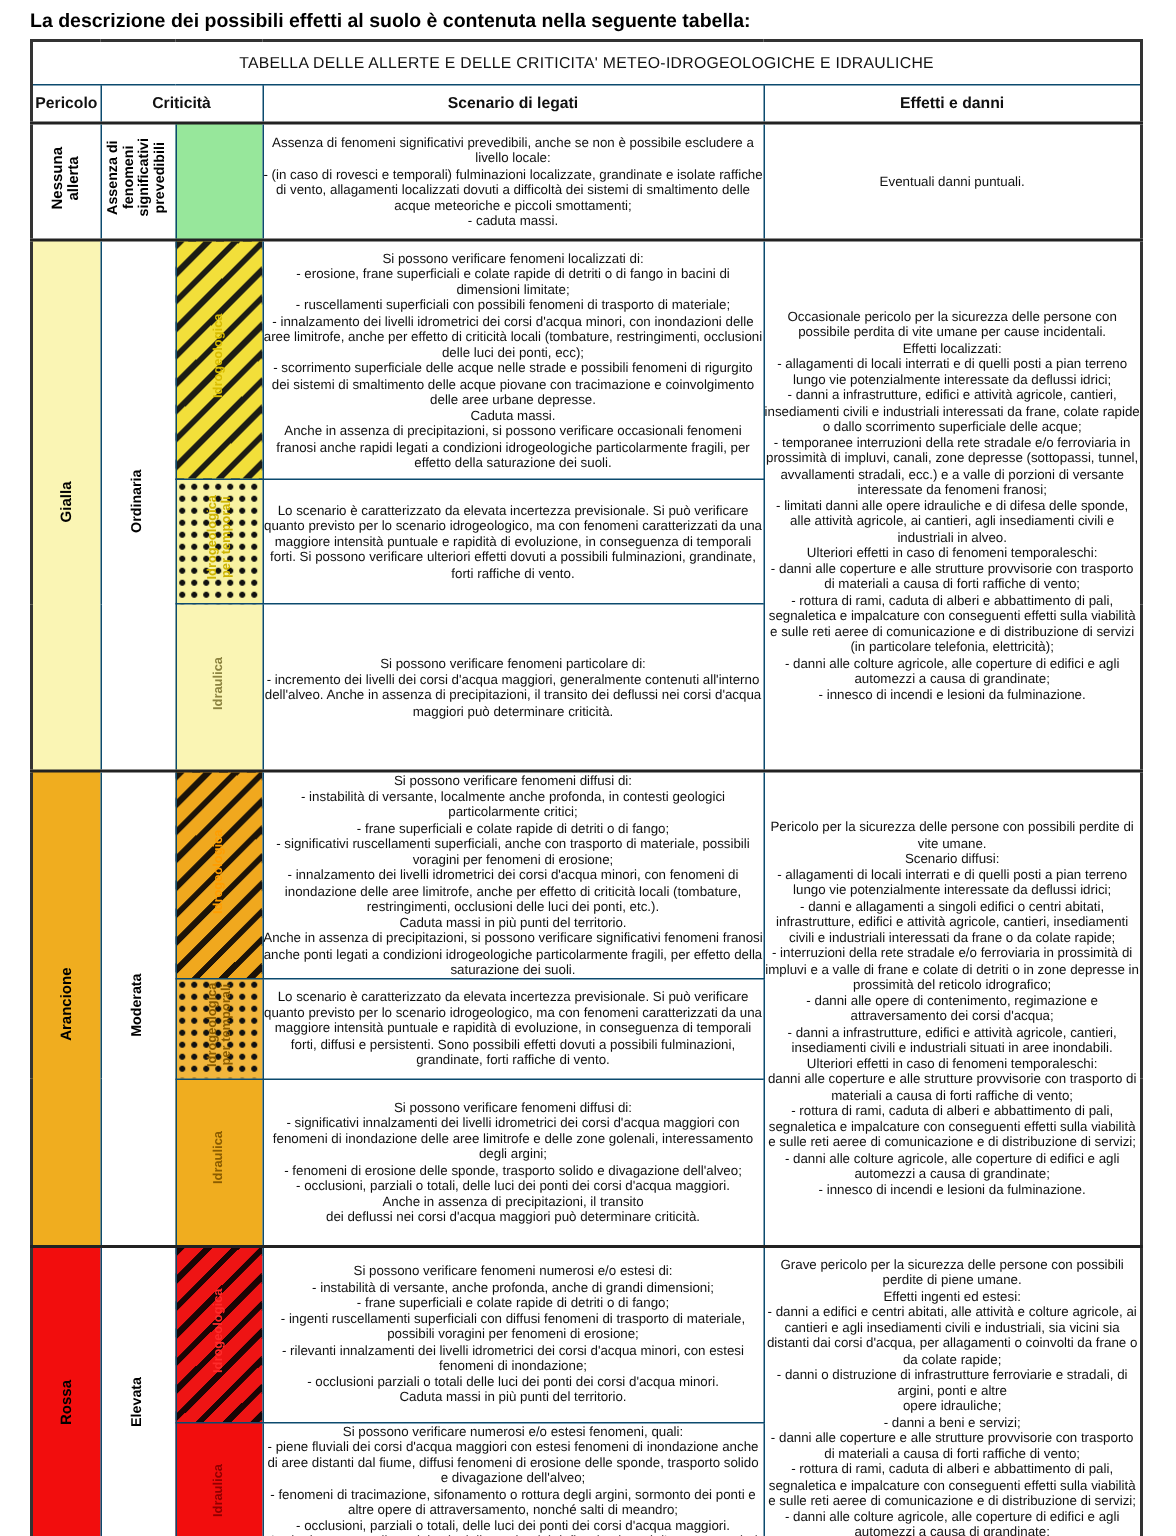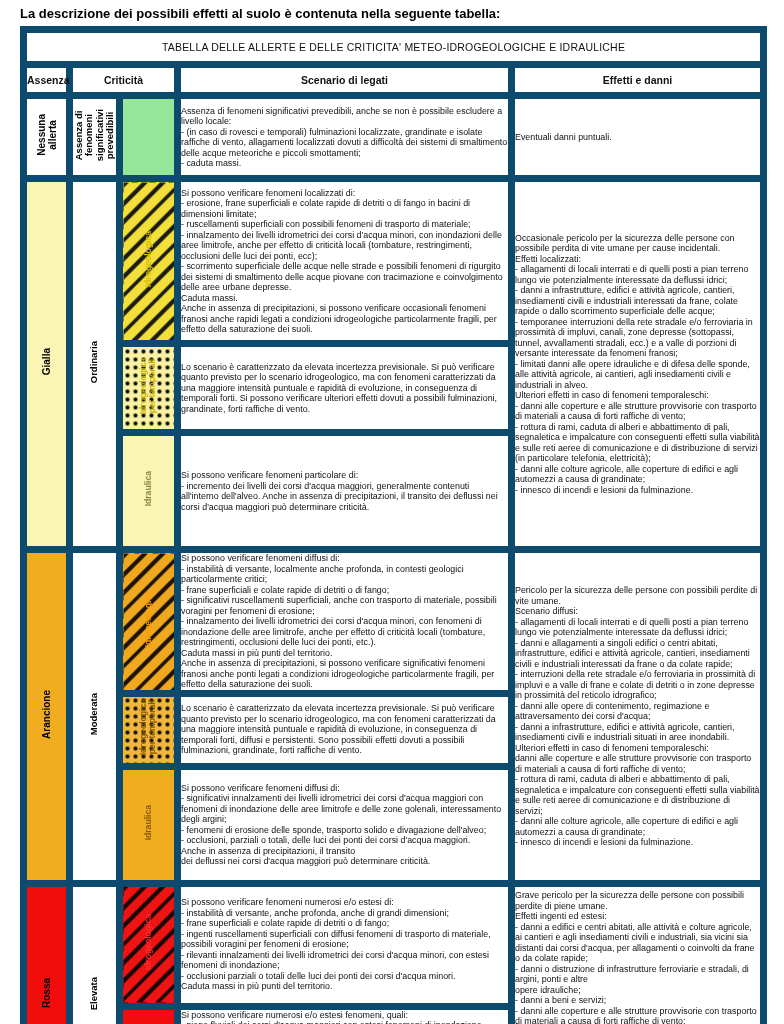--- a/index.html
+++ b/index.html
@@ -1,39 +1,39 @@
 <!DOCTYPE html>
 <html><head>
 <meta charset="utf-8">
 <style>
   html,body { margin:0; padding:0; background:#fff; }
   body { width:784px; font-family:"Liberation Sans", sans-serif; color:#111; }
   .page { width:784px; min-height:1024px; box-sizing:border-box; padding:4px 20px 8px 20px; }
   .intro { font-size:13px; font-weight:bold; margin:2px 0 5px 0; color:#000; }
 
   table.alert { border-collapse:collapse; width:740px; table-layout:fixed; }
-  table.alert td { border:7px solid #0c4a6e; padding:0; vertical-align:middle; }
+  table.alert td { border:1px solid #0c4a6e; padding:0; vertical-align:middle; }
   table.alert { border:2px solid #333; }
 
   col.c-allerta { width:46px; }
   col.c-crit    { width:50px; }
   col.c-tipo    { width:58px; }
   col.c-scen    { width:334px; }
   col.c-eff     { width:252px; }
 
   .title-cell { text-align:center; font-size:10.5px; height:28px; letter-spacing:0.2px; }
   .head-cell  { text-align:center; font-size:10.5px; font-weight:bold; height:24px; }
 
   .vcell { text-align:center; }
   .vert { display:inline-block; writing-mode:vertical-rl; transform:rotate(180deg); white-space:pre-line; line-height:1.1; }
   .alert-lbl { font-weight:bold; font-size:10px; color:#000; }
   .crit-lbl  { font-weight:bold; font-size:9.5px; color:#000; }
   .tipo-lbl  { font-weight:bold; font-size:8.6px; }
 
-  .scen, .eff { font-size:8.9px; line-height:1.18; padding:3px 5px 3px 5px; white-space:pre-line; vertical-align:top; text-align:left; }
+  .scen, .eff { font-size:8.9px; line-height:1.18; padding:3px 5px 3px 5px; white-space:pre-line; vertical-align:top; text-align:center; }
   .scen b, .eff b { font-weight:normal; }
 
   
   .bg-green  { background:#97e79b; }
   .bg-yellow-pale { background:#faf5b4; }
   .bg-orange { background:#f0ad1f; }
   .bg-red    { background:#f20d0d; }
 
   
   .hatch-yellow { background:repeating-linear-gradient(135deg,#1c1c14 0 4px,#f2df3a 4px 13px); }
@@ -75,21 +75,21 @@
         <col class="c-scen">
         <col class="c-eff">
     </colgroup>
 
     <tbody>
         <tr>
       <td colspan="5" class="title-cell">TABELLA DELLE ALLERTE E DELLE CRITICITA' METEO-IDROGEOLOGICHE E IDRAULICHE</td>
     </tr>
 
     <tr>
-      <td class="head-cell">Assenza</td>
+      <td class="head-cell">Pericolo</td>
       <td class="head-cell" colspan="2">Criticità</td>
       <td class="head-cell">Scenario di legati</td>
       <td class="head-cell">Effetti e danni</td>
     </tr>
 
     <tr class="group-start">
       <td class="vcell"><span class="vert alert-lbl">Nessuna
 allerta</span></td>
       <td class="vcell"><span class="vert crit-lbl">Assenza di
 fenomeni

